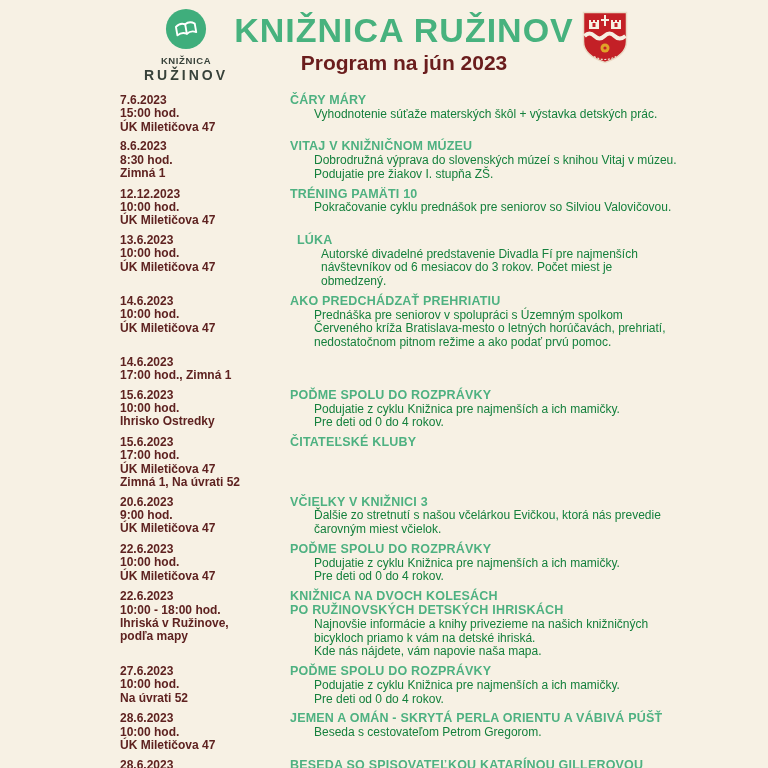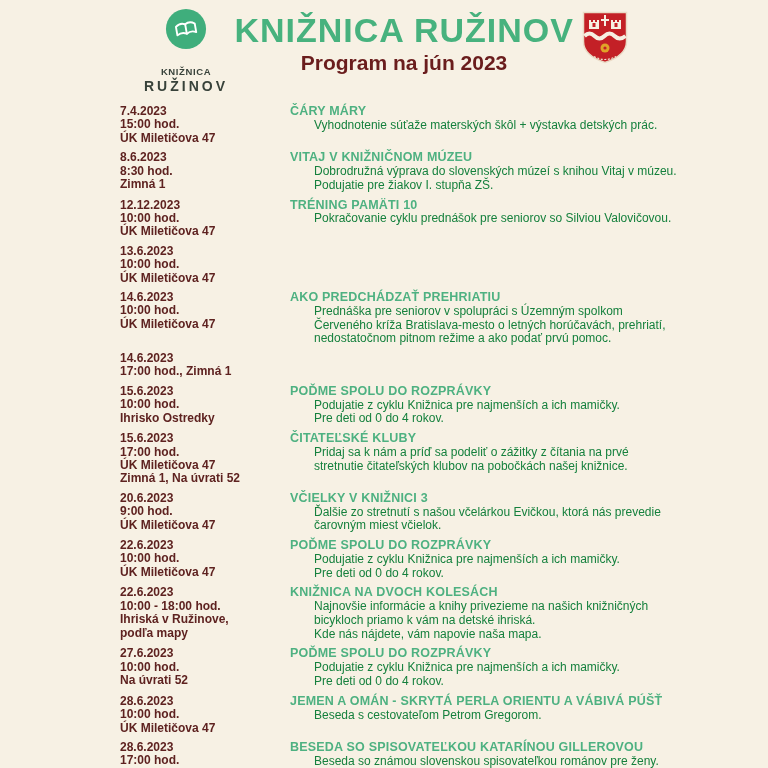--- a/index.html
+++ b/index.html
@@ -32,42 +32,41 @@
   }
   .logo-circle {
     display: inline-block;
     line-height: 0;
   }
   .logo-line1 {
     font-size: 9.5px;
     font-weight: bold;
     letter-spacing: 0.6px;
     color: #38423a;
-    margin-top: 12px;
+    margin-top: 1px;
   }
   .logo-line2 {
     font-size: 14px;
     font-weight: bold;
     letter-spacing: 3px;
     color: #38423a;
     margin-top: 1px;
   }
   .titles {
     flex: 1;
     text-align: center;
     padding-top: 4px;
   }
   .main-title {
     margin: 0;
     font-size: 34px;
     line-height: 36px;
     font-weight: 800;
     letter-spacing: 1px;
     color: #47b27e;
-    text-align: right;
   }
   .sub-title {
     margin: 3px 0 0 0;
     font-size: 21px;
     line-height: 23px;
     font-weight: 800;
     color: #6a1d1d;
   }
   .crest-block {
     width: 62px;
@@ -153,21 +152,21 @@
         <circle cx="23" cy="37" r="1.6" fill="#c32026"></circle>
         <path d="M12 45.5 q11 6 22 0" stroke="#f0e6d2" stroke-width="1.2" fill="none" stroke-dasharray="2 1.6"></path>
       </svg>
     </div>
 
   </header>
 
   <main class="events">
     <section class="event-row">
       <div class="event-when">
-          <div>7.4.2023</div>
+          <div>7.6.2023</div>
           <div>15:00 hod.</div>
           <div>ÚK Miletičova 47</div>
         </div>
       <div class="event-main">
         <h3 class="event-title">
             <div>ČÁRY MÁRY</div>
           </h3>
         <div class="event-desc">
             <div>Vyhodnotenie súťaže materských škôl + výstavka detských prác.</div>
           </div>
@@ -206,20 +205,30 @@
           </div>
       </div>
     </section>
 
     <section class="event-row">
       <div class="event-when">
           <div>13.6.2023</div>
           <div>10:00 hod.</div>
           <div>ÚK Miletičova 47</div>
         </div>
+      <div class="event-main">
+        <h3 class="event-title">
+            <div>LÚKA</div>
+          </h3>
+        <div class="event-desc">
+            <div>Autorské divadelné predstavenie Divadla Fí pre najmenších</div>
+            <div>návštevníkov od 6 mesiacov do 3 rokov. Počet miest je</div>
+            <div>obmedzený.</div>
+          </div>
+      </div>
     </section>
 
     <section class="event-row">
       <div class="event-when">
           <div>14.6.2023</div>
           <div>10:00 hod.</div>
           <div>ÚK Miletičova 47</div>
         </div>
       <div class="event-main">
         <h3 class="event-title">
@@ -261,24 +270,20 @@
       <div class="event-when">
           <div>15.6.2023</div>
           <div>17:00 hod.</div>
           <div>ÚK Miletičova 47</div>
           <div>Zimná 1, Na úvrati 52</div>
         </div>
       <div class="event-main">
         <h3 class="event-title">
             <div>ČITATEĽSKÉ KLUBY</div>
           </h3>
-        <div class="event-desc">
-            <div>Pridaj sa k nám a príď sa podeliť o zážitky z čítania na prvé</div>
-            <div>stretnutie čitateľských klubov na pobočkách našej knižnice.</div>
-          </div>
       </div>
     </section>
 
     <section class="event-row">
       <div class="event-when">
           <div>20.6.2023</div>
           <div>9:00 hod.</div>
           <div>ÚK Miletičova 47</div>
         </div>
       <div class="event-main">
@@ -312,20 +317,21 @@
     <section class="event-row">
       <div class="event-when">
           <div>22.6.2023</div>
           <div>10:00 - 18:00 hod.</div>
           <div>Ihriská v Ružinove,</div>
           <div>podľa mapy</div>
         </div>
       <div class="event-main">
         <h3 class="event-title">
             <div>KNIŽNICA NA DVOCH KOLESÁCH</div>
+            <div>PO RUŽINOVSKÝCH DETSKÝCH IHRISKÁCH</div>
           </h3>
         <div class="event-desc">
             <div>Najnovšie informácie a knihy privezieme na našich knižničných</div>
             <div>bicykloch priamo k vám na detské ihriská.</div>
             <div>Kde nás nájdete, vám napovie naša mapa.</div>
           </div>
       </div>
     </section>
 
     <section class="event-row">

